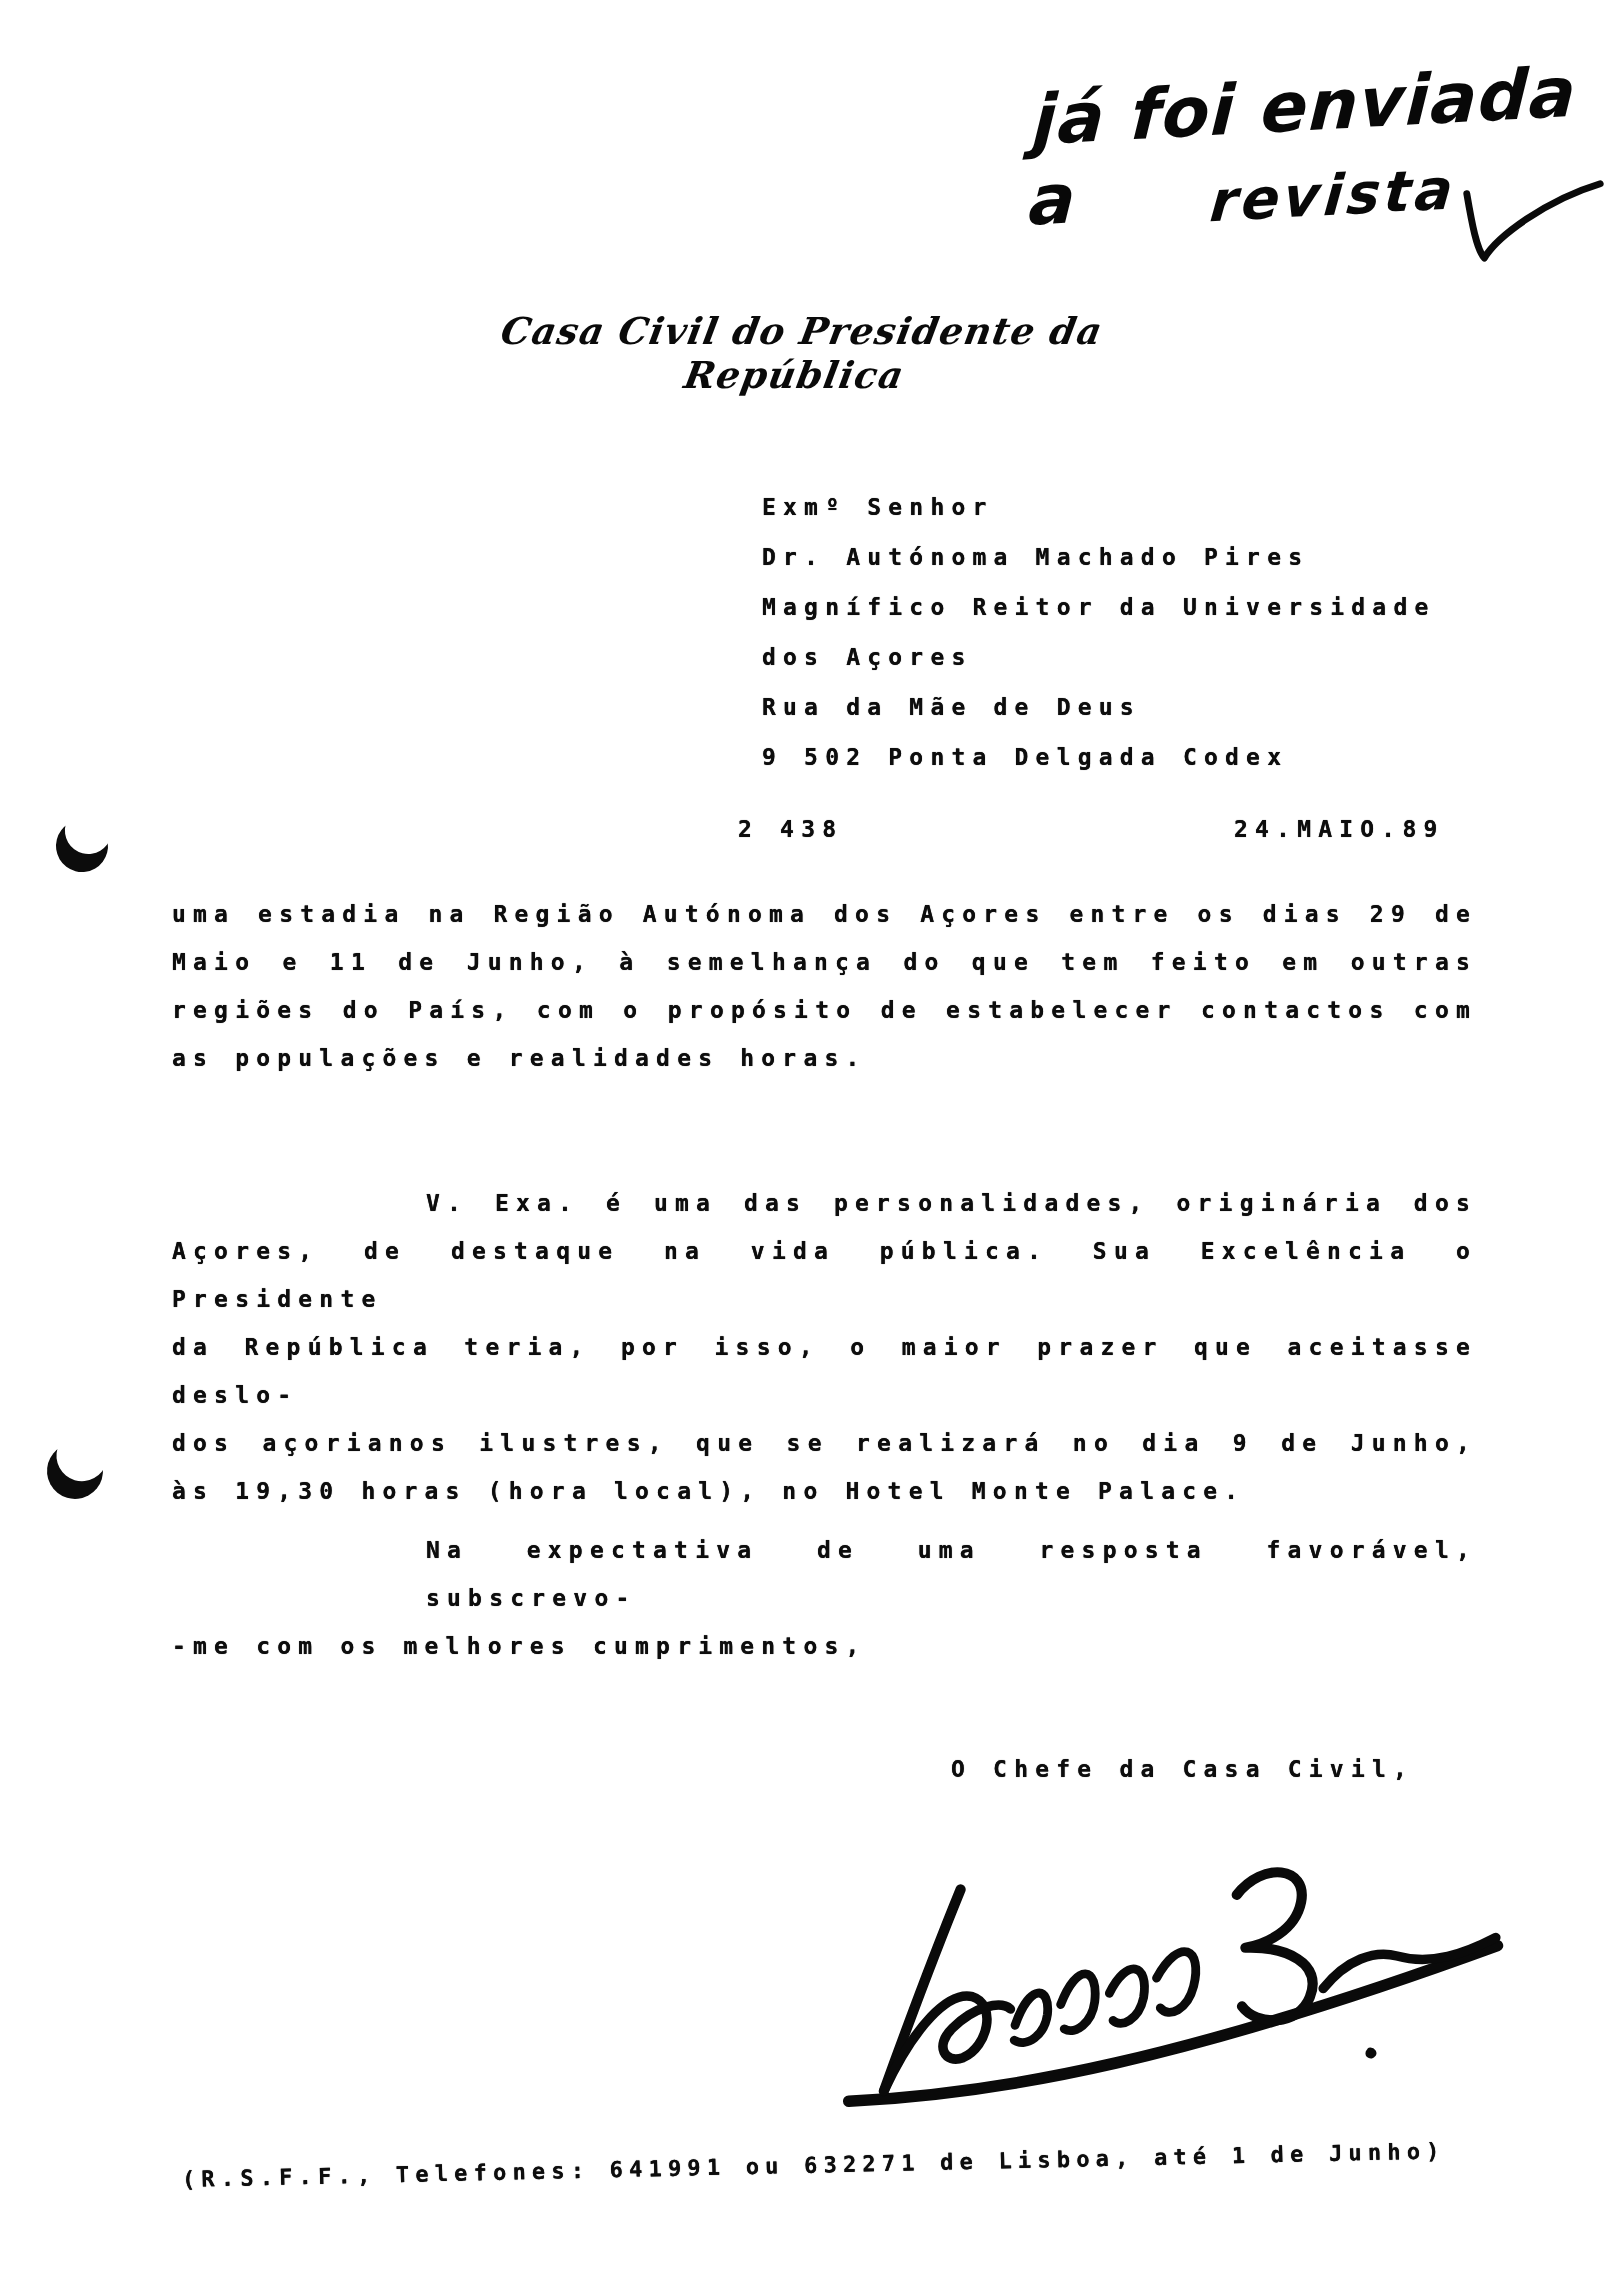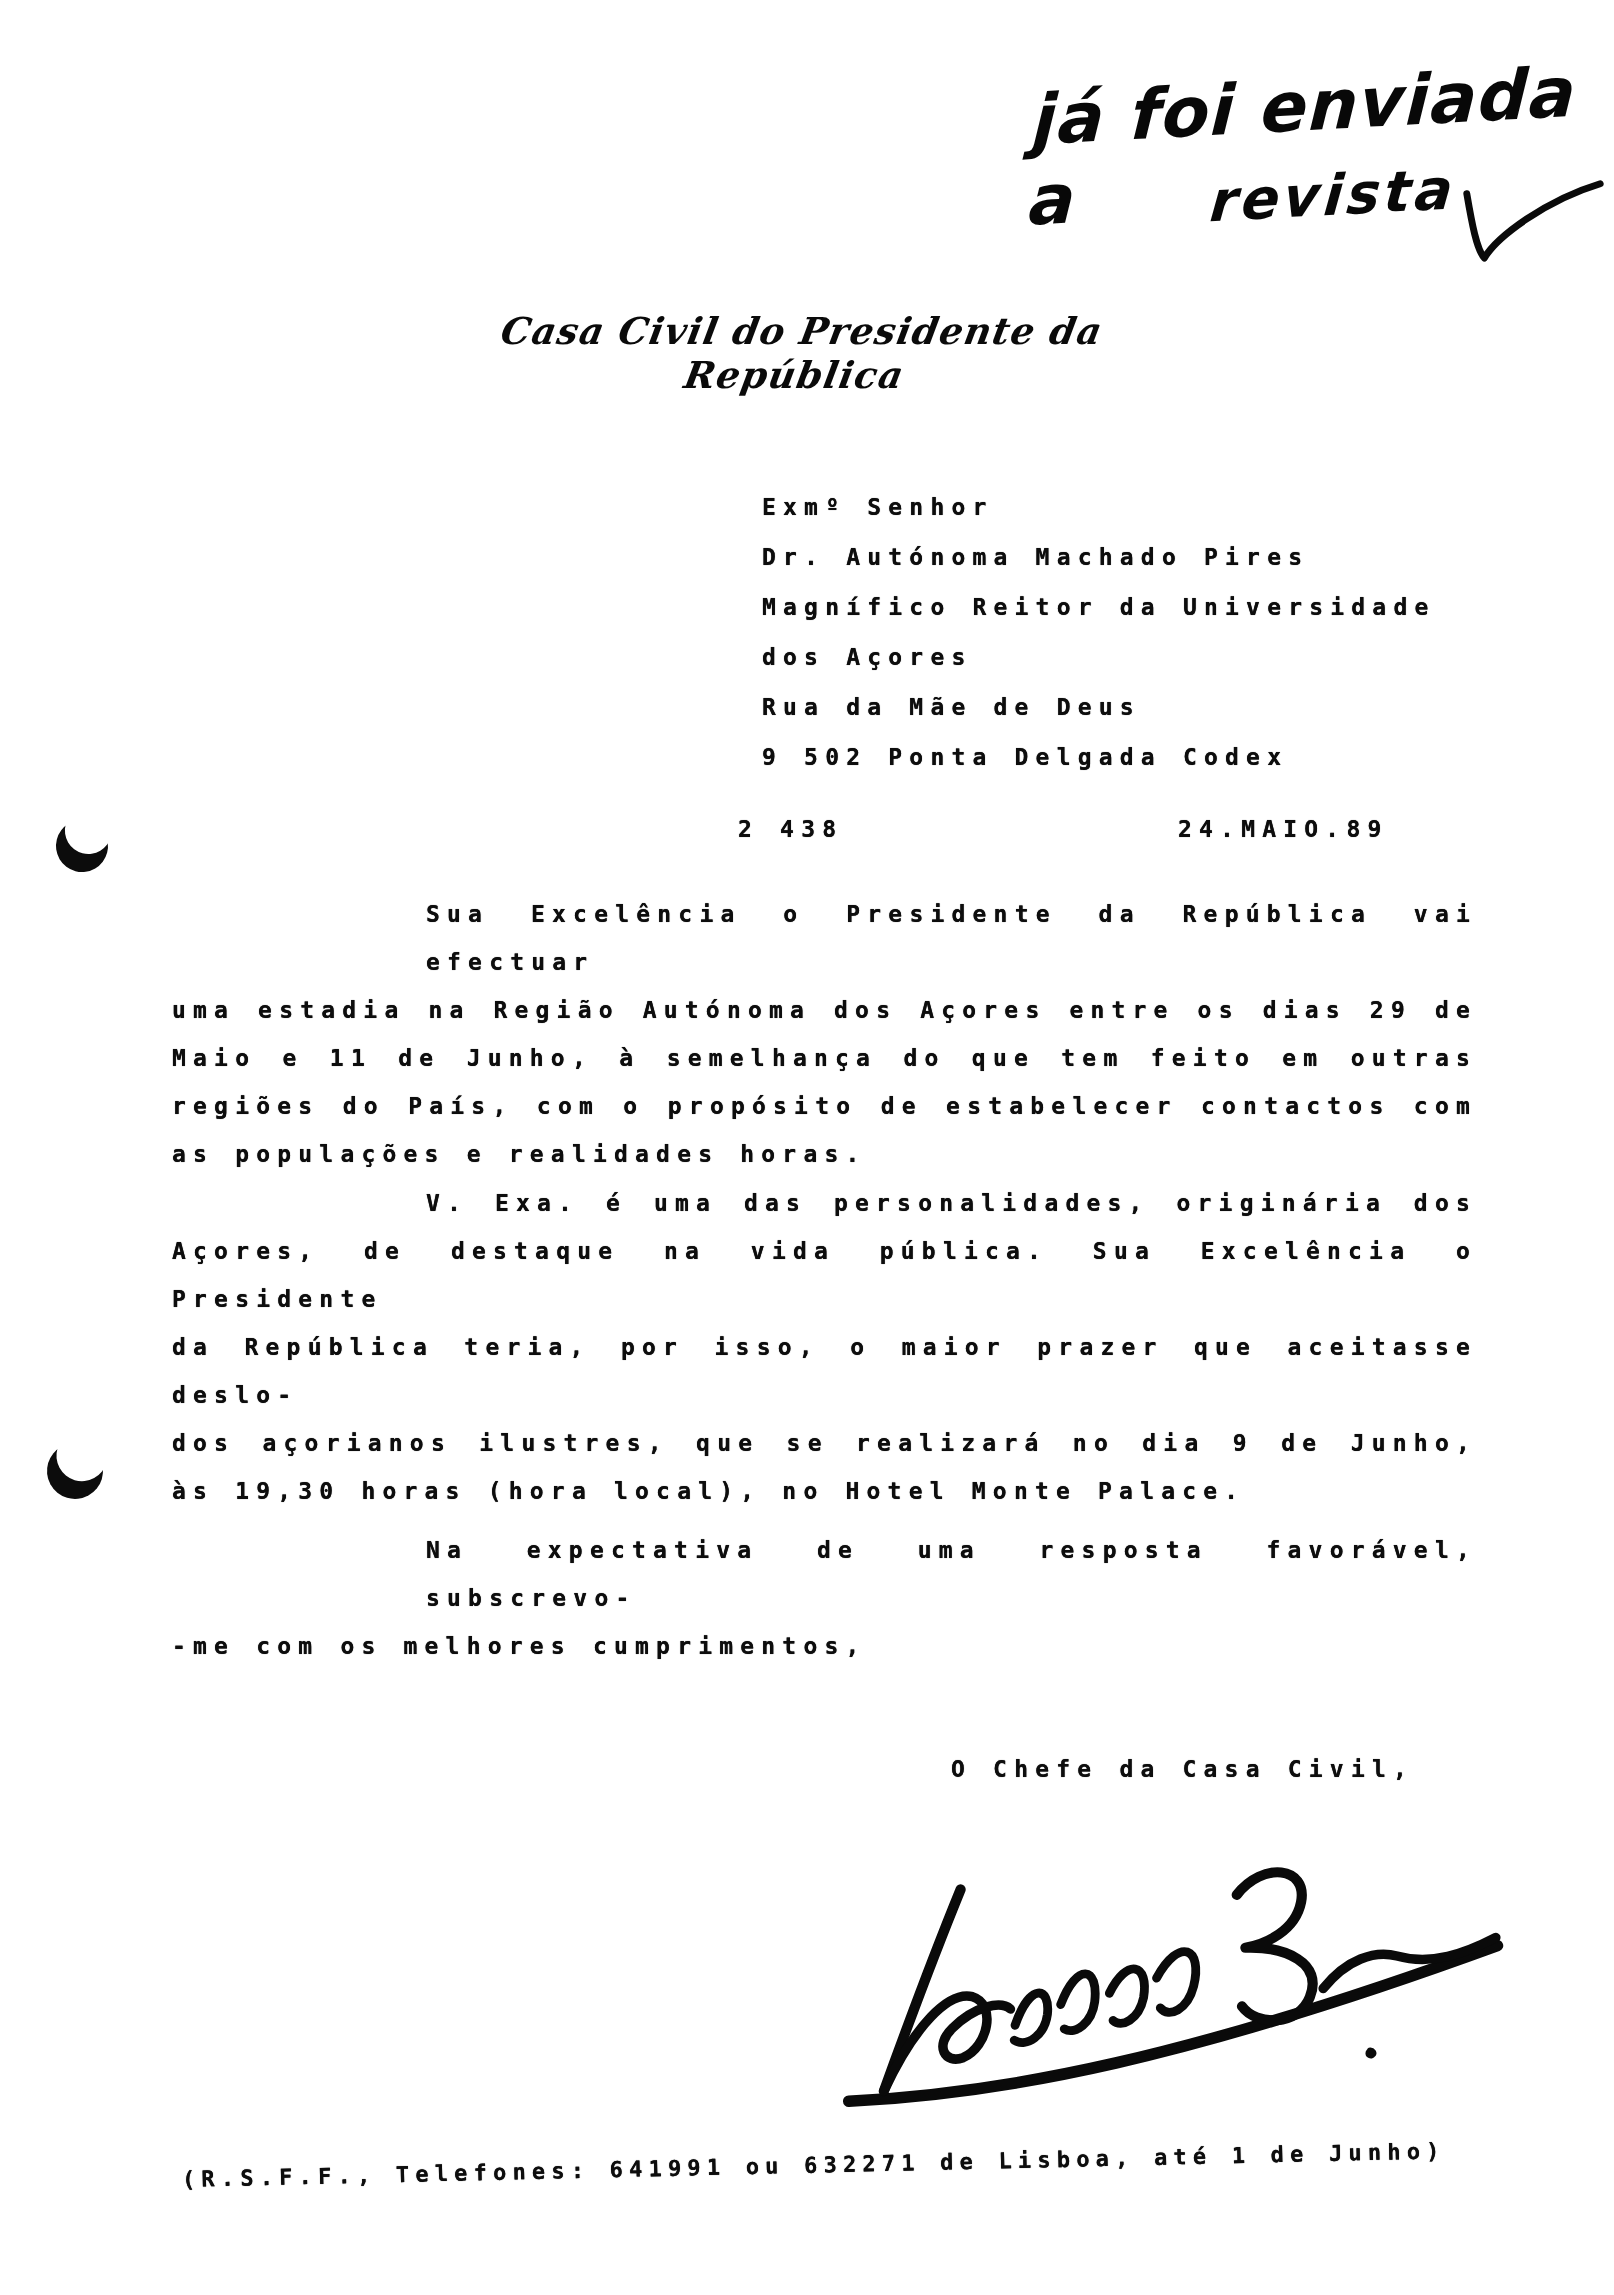--- a/index.html
+++ b/index.html
@@ -30,21 +30,21 @@
     text-align:center;
     font-family:"DejaVu Serif", serif; font-style:italic; font-weight:600;
     font-size:37px; letter-spacing:1.3px; transform:skewX(-10deg);
     color:#0a0a0a;
   }
   
   .recipient { position:absolute; left:762px; top:482px; width:753px; }
   .recipient .rline { line-height:50px; white-space:nowrap; }
   
   .refnum  { position:absolute; left:738px; top:816px; white-space:nowrap; }
-  .refdate { position:absolute; left:1178px; top:816px; white-space:nowrap; }
+  .refdate { position:absolute; left:1234px; top:816px; white-space:nowrap; }
   
   .para { position:absolute; left:172px; width:1305px; }
   .p1 { top:890px; }
   .p2 { top:1179px; }
   .p3 { top:1526px; }
   .bline { line-height:48px; width:100%; box-sizing:border-box;
            text-align:justify; text-align-last:justify; }
   .bline.first { padding-left:254px; }
   .bline.last  { text-align-last:left; }
   
@@ -88,21 +88,20 @@
     <div class="rline">Magnífico Reitor da Universidade</div>
     <div class="rline">dos Açores</div>
     <div class="rline">Rua da Mãe de Deus</div>
     <div class="rline">9 502 Ponta Delgada Codex</div>
   </div>
 
   <div class="refnum tw">2 438</div>
   <div class="refdate tw">24.MAIO.89</div>
 
   <div class="para p1 tw">
-    <div class="bline first">Sua Excelência o Presidente da República vai efectuar</div>
     <div class="bline">uma estadia na Região Autónoma dos Açores entre os dias 29 de</div>
     <div class="bline">Maio e 11 de Junho, à semelhança do que tem feito em outras</div>
     <div class="bline">regiões do País, com o propósito de estabelecer contactos com</div>
     <div class="bline last">as populações e realidades horas.</div>
   </div>
 
   <div class="para p2 tw">
     <div class="bline first">V. Exa. é uma das personalidades, originária dos</div>
     <div class="bline">Açores, de destaque na vida pública. Sua Excelência o Presidente</div>
     <div class="bline">da República teria, por isso, o maior prazer que aceitasse deslo-</div>

